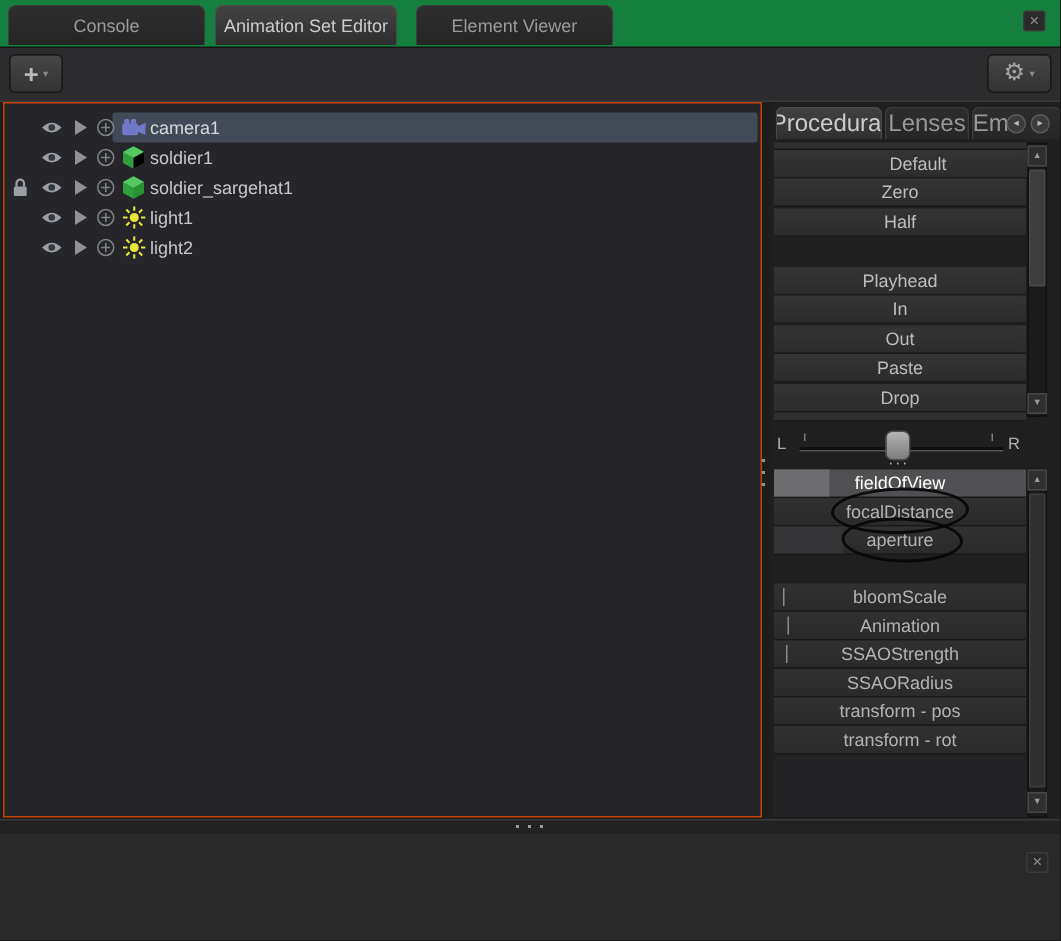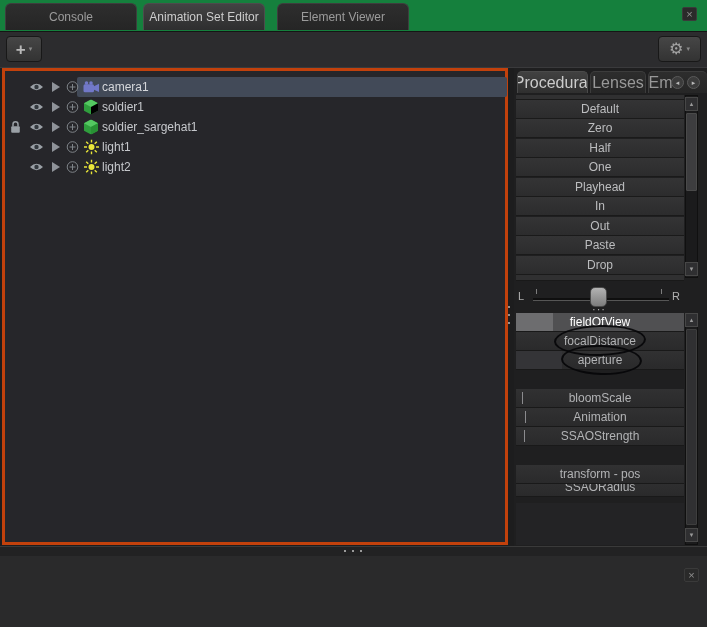--- a/index.html
+++ b/index.html
@@ -19,21 +19,21 @@
 
   
   .toolbar{position:absolute;left:0;top:32px;width:707px;height:35px;background:#2c2c2e;border-bottom:1px solid #3a3a3c;}
   .toolbtn{position:absolute;height:26px;box-sizing:border-box;border:1px solid #181818;border-radius:4px;
            background:linear-gradient(#464646,#333333);display:flex;align-items:center;justify-content:center;color:#b5b5b5;}
   .caret{font-size:7px;color:#8a8a8a;margin-left:3px;}
   .plus-glyph{font-size:17px;font-weight:bold;color:#b9b9b9;line-height:1;}
   .gear-glyph{font-size:16px;color:#a2a2a2;line-height:1;}
 
   
-  .tree{position:absolute;left:2px;top:68px;width:506px;height:477px;background:#26262a;border:3px solid #c2410c;box-sizing:border-box;}
+  .tree{position:absolute;left:2px;top:68px;width:506px;height:477px;background:#26262a;border:1px solid #c2410c;box-sizing:border-box;}
   .tree-row{position:absolute;left:0;width:504px;height:20px;}
   .tree-sel{position:absolute;left:72px;top:0;width:430px;height:20px;background:#424a58;border-radius:2px;}
   .ticon{position:absolute;top:50%;transform:translateY(-50%);display:flex;}
   .tlabel{position:absolute;left:97px;top:3px;font-size:12px;color:#c6c8cc;}
 
   
   .vsplit-dots{position:absolute;left:508px;top:303px;display:flex;flex-direction:column;align-items:center;}
   .vsplit-dots i{display:block;width:2px;height:2px;background:#939393;margin:3px 0;}
   .hsplit{position:absolute;left:0;top:546px;width:707px;height:10px;background:#222223;border-top:1px solid #3a3a3a;border-bottom:1px solid #111;}
   .hsplit-dots{position:absolute;left:341px;top:3px;display:flex;}
@@ -278,24 +278,23 @@
     <div class="rtab" style="left:590px;width:56px;">
       <span>Lenses</span>
     </div>
     <div class="rtab" style="left:648px;width:59px;border-right:none;">
       <span style="margin-right:26px;">Emo</span>
     </div>
     <div class="tabscroll" style="left:671px;top:76px;">◂</div>
     <div class="tabscroll" style="left:687px;top:76px;">▸</div>
 
     <div class="sliver" style="top:95px;height:4px;"></div>
-    <div class="preset" style="top:100px;">Default</div>
+    <div class="preset" style="top:100px;padding-left:12px;">Default</div>
     <div class="preset" style="top:119px;">Zero</div>
     <div class="preset" style="top:139px;">Half</div>
-    <div class="preset" style="top:158px;">One</div>
     <div class="preset" style="top:178px;">Playhead</div>
     <div class="preset" style="top:197px;">In</div>
     <div class="preset" style="top:217px;">Out</div>
     <div class="preset" style="top:236px;">Paste</div>
     <div class="preset" style="top:256px;">Drop</div>
     <div class="sliver" style="top:275px;height:5px;"></div>
 
     <div class="sbar-track" style="top:95px;height:183px;"></div>
     <div class="sbtn" style="top:97px;">▲</div>
     <div class="sthumb" style="top:113px;height:78px;"></div>
@@ -326,25 +325,28 @@
       <span>bloomScale</span>
     </div>
     <div class="attr" style="top:408px;">
       <div class="attr-vline" style="left:9px;"></div>
       <span>Animation</span>
     </div>
     <div class="attr" style="top:427px;">
       <div class="attr-vline" style="left:8px;"></div>
       <span>SSAOStrength</span>
     </div>
-    <div class="attr" style="top:446px;margin-top:32px;">
+    <div class="attr" style="top:446px;">
       <span>SSAORadius</span>
     </div>
     <div class="attr" style="top:465px;">
       <span>transform - pos</span>
+    </div>
+    <div class="attr" style="top:484px;">
+      <span>transform - rot</span>
     </div>
     <div class="attr-rest"></div>
 
     <div class="sbar-track" style="top:313px;height:232px;"></div>
     <div class="sbtn" style="top:313px;">▲</div>
     <div class="sthumb" style="top:329px;height:196px;background:#303032;border-color:#3e3e3e;"></div>
     <div class="sbtn" style="top:528px;">▼</div>
 
     <div class="scribble" style="left:554px;top:325px;width:88px;height:27px;transform:rotate(-1.5deg);"></div>
     <div class="scribble" style="left:561px;top:345px;width:77px;height:26px;transform:rotate(1.5deg);"></div>

